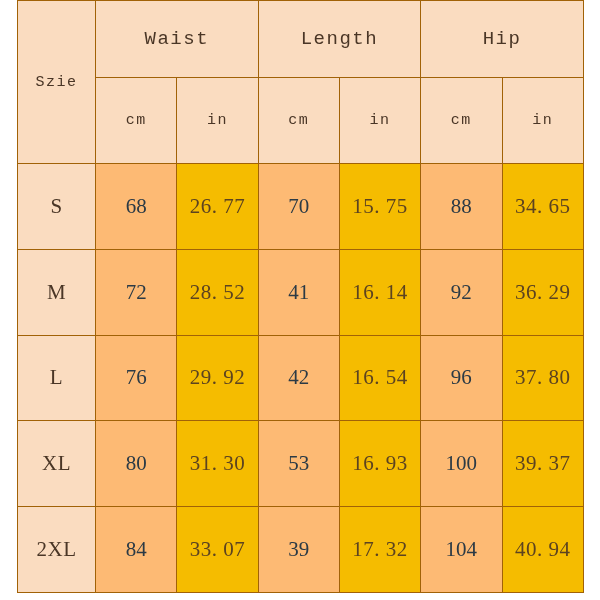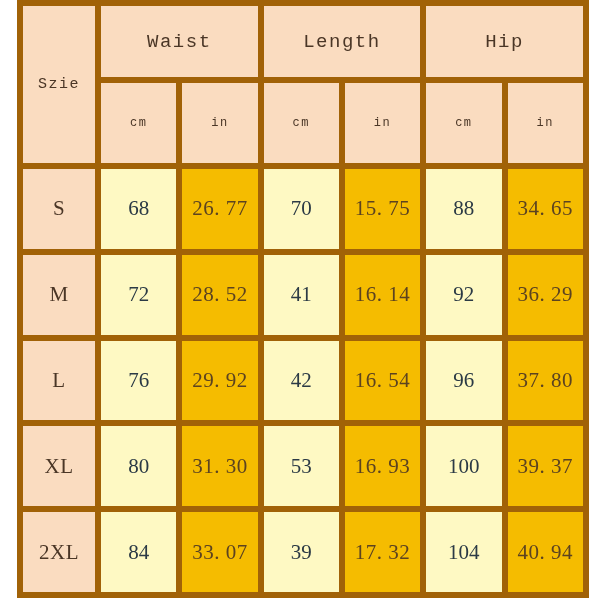--- a/index.html
+++ b/index.html
@@ -24,54 +24,54 @@
   }
 
   table.size-chart {
     border-collapse: collapse;
     table-layout: fixed;
     width: 566px;
     height: 592px;
   }
 
   table.size-chart td {
-    border: 6px solid #a16207;
+    border: 1px solid #a16207;
     text-align: center;
     vertical-align: middle;
     padding: 0;
     overflow: hidden;
   }
 
   
   col.c-size { width: 78px; }
   col.c-data { width: 81.3px; }
 
   
   .hdr {
     background: #fadcc0;
     color: #4a3626;
     font-family: "Liberation Mono", "DejaVu Sans Mono", monospace;
     font-size: 19px;
     letter-spacing: 1.5px;
     font-weight: 400;
   }
   .hdr-group { font-size: 19px; }
-  .hdr-unit  { font-size: 12px; }
+  .hdr-unit  { font-size: 15px; }
   .hdr-size  { font-size: 15px; }
 
   
   .cell-size {
     background: #fadcc0;
     color: #4a3626;
     font-family: "Liberation Serif", "DejaVu Serif", serif;
     font-size: 21px;
     letter-spacing: 0.5px;
   }
   .cell-cm {
-    background: #fef9c3;
+    background: #fdba74;
     color: #2b3a45;
     font-family: "Liberation Serif", "DejaVu Serif", serif;
     font-size: 21px;
   }
   .cell-in {
     background: #f5bc00;
     color: #5c4320;
     font-family: "Liberation Serif", "DejaVu Serif", serif;
     font-size: 21px;
     margin-left: 24px;

